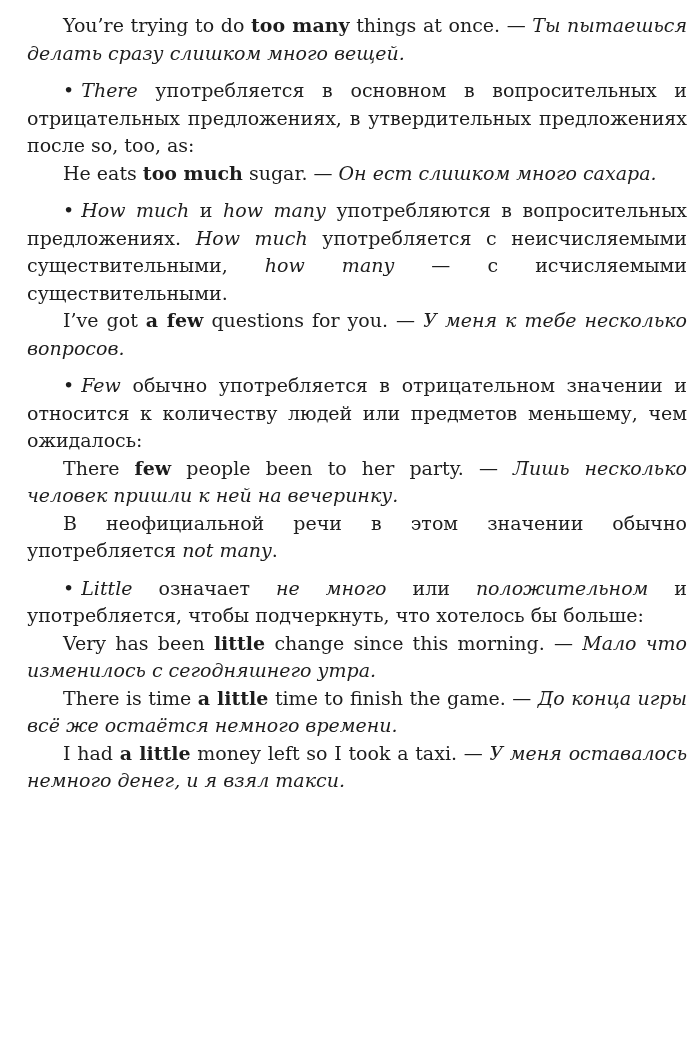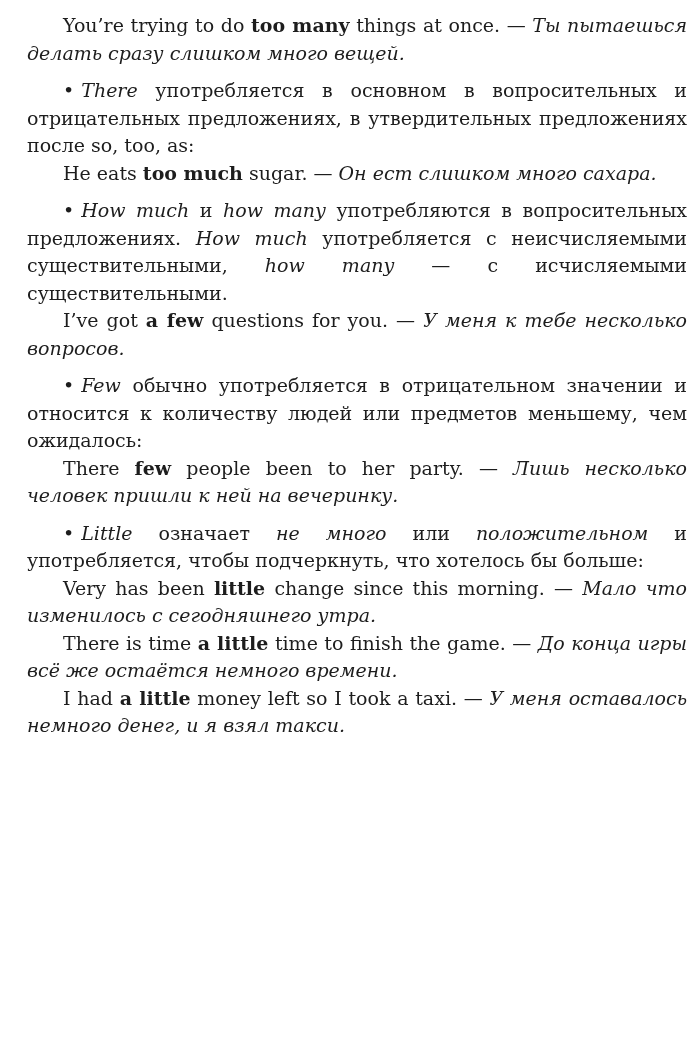--- a/index.html
+++ b/index.html
@@ -41,18 +41,19 @@
 
 <main class="page">
   <article id="content">
       <p class="para example"><span class="seg-r">You’re trying to do </span><span class="seg-b">too many</span><span class="seg-r"> things at once. — </span><span class="seg-i">Ты пытаешься делать сразу слишком много вещей.</span></p>
       <p class="para bullet"><span class="bullet-marker">•</span><span class="seg-i">There</span><span class="seg-r"> употребляется в основном в вопросительных и отрицательных предложениях, в утвердительных предложениях после so, too, as:</span></p>
       <p class="para example"><span class="seg-r">He eats </span><span class="seg-b">too much</span><span class="seg-r"> sugar. — </span><span class="seg-i">Он ест слишком много сахара.</span></p>
       <p class="para bullet"><span class="bullet-marker">•</span><span class="seg-i">How much</span><span class="seg-r"> и </span><span class="seg-i">how many</span><span class="seg-r"> употребляются в вопросительных предложениях. </span><span class="seg-i">How much</span><span class="seg-r"> употребляется с неисчисляемыми существительными, </span><span class="seg-i">how many</span><span class="seg-r"> — с исчисляемыми существительными.</span></p>
       <p class="para example"><span class="seg-r">I’ve got </span><span class="seg-b">a few</span><span class="seg-r"> questions for you. — </span><span class="seg-i">У меня к тебе несколько вопросов.</span></p>
       <p class="para bullet"><span class="bullet-marker">•</span><span class="seg-i">Few</span><span class="seg-r"> обычно употребляется в отрицательном значении и относится к количеству людей или предметов меньшему, чем ожидалось:</span></p>
       <p class="para example"><span class="seg-r">There </span><span class="seg-b">few</span><span class="seg-r"> people been to her party. — </span><span class="seg-i">Лишь несколько человек пришли к ней на вечеринку.</span></p>
+      <p class="para note"><span class="seg-r">В неофициальной речи в этом значении обычно употребляется </span><span class="seg-i">not many</span><span class="seg-r">.</span></p>
       <p class="para bullet"><span class="bullet-marker">•</span><span class="seg-i">Little</span><span class="seg-r"> означает </span><span class="seg-i">не много</span><span class="seg-r"> или </span><span class="seg-i">положительном</span><span class="seg-r"> и употребляется, чтобы подчеркнуть, что хотелось бы больше:</span></p>
       <p class="para example"><span class="seg-r">Very has been </span><span class="seg-b">little</span><span class="seg-r"> change since this morning. — </span><span class="seg-i">Мало что изменилось с сегодняшнего утра.</span></p>
       <p class="para example"><span class="seg-r">There is time </span><span class="seg-b">a little</span><span class="seg-r"> time to finish the game. — </span><span class="seg-i">До конца игры всё же остаётся немного времени.</span></p>
       <p class="para example"><span class="seg-r">I had </span><span class="seg-b">a little</span><span class="seg-r"> money left so I took a taxi. — </span><span class="seg-i">У меня оставалось немного денег, и я взял такси.</span></p>
     </article>
 </main>
 
 </body></html>

